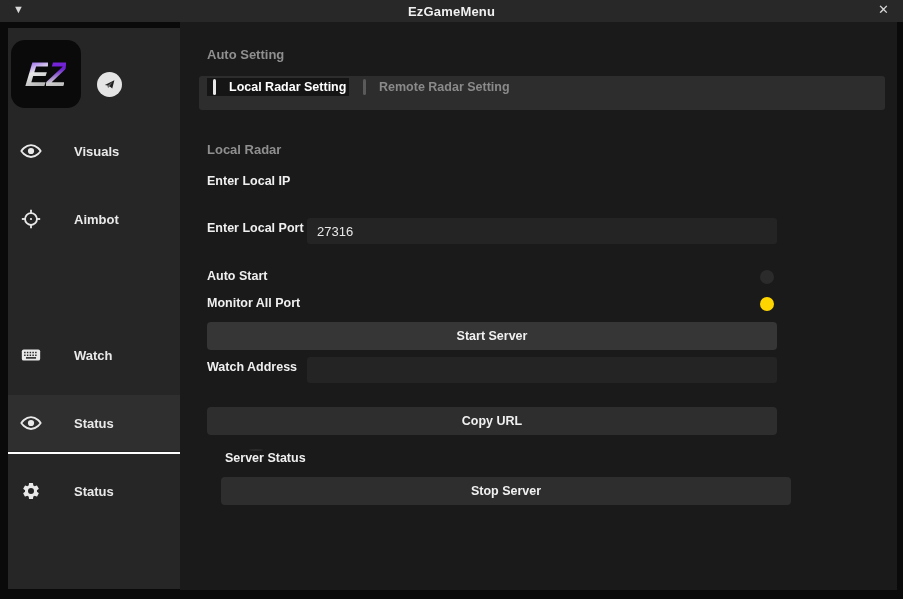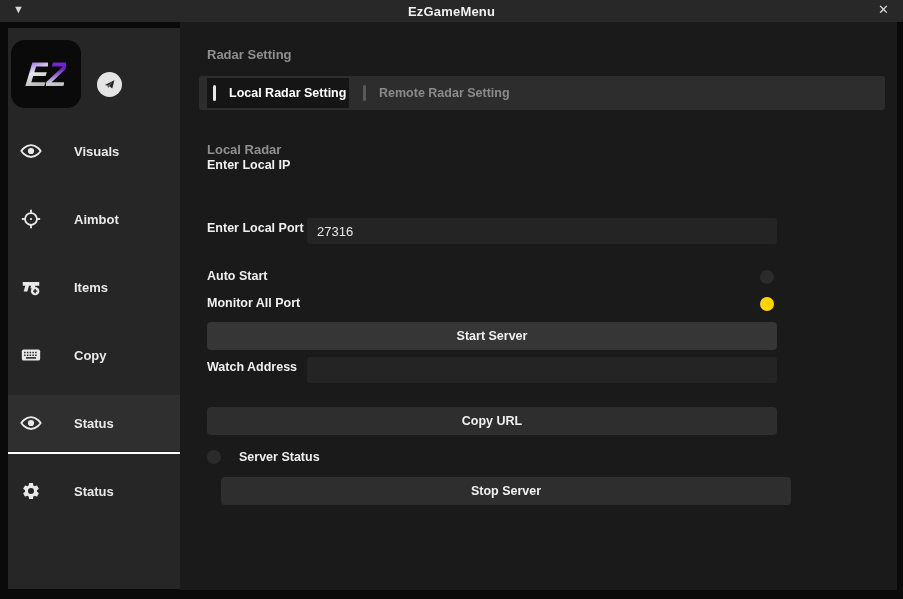--- a/index.html
+++ b/index.html
@@ -29,21 +29,21 @@
   .side-item .s-icon { width:22px; height:22px; margin-left:12px; display:flex; align-items:center; justify-content:center; }
   .side-item .s-label { margin-left:32px; color:#e9e9e9; font-size:13px; font-weight:bold; }
   .side-item.active { background:#2f2f2f; }
   .active-underline { position:absolute; left:0; width:172px; height:2px; background:#ffffff; }
 
   
   .main { position:absolute; left:180px; top:22px; width:717px; height:568px; background:#1a1a1a; }
   .page-title { position:absolute; left:27px; top:25px; color:#8f8f8f; font-size:13px; font-weight:bold; }
 
   .tabbar { position:absolute; left:19px; top:54px; width:686px; height:34px; background:#2d2d2d; border-radius:3px; }
-  .tab { position:absolute; top:2px; height:30px; display:flex; align-items:center; cursor:pointer; }
+  .tab { position:absolute; top:2px; height:18px; display:flex; align-items:center; cursor:pointer; }
   .tab.active { left:8px; width:142px; background:#151515; }
   .tab .tab-bar { width:3px; height:16px; margin-left:6px; border-radius:2px; }
   .tab.active .tab-bar { background:#e8e8e8; }
   .tab.inactive { left:158px; width:190px; }
   .tab.inactive .tab-bar { background:#5a5a5a; }
   .tab .tab-label { margin-left:13px; font-size:12.5px; font-weight:bold; }
   .tab.active .tab-label { color:#ffffff; }
   .tab.inactive .tab-label { color:#8a8a8a; }
 
   .section-title { position:absolute; left:27px; top:120px; color:#8f8f8f; font-size:13px; font-weight:bold; }
@@ -55,21 +55,21 @@
 
   .dot { position:absolute; width:14px; height:14px; border-radius:50%; cursor:pointer; }
 
   .btn { position:absolute; left:27px; width:570px; height:28px; border-radius:4px;
          display:flex; align-items:center; justify-content:center; cursor:pointer;
          color:#f0f0f0; font-size:12.5px; font-weight:bold; }
   .btn-start { top:300px; background:#363636; }
   .btn-copy  { top:385px; background:#2e2e2e; }
   .btn-stop  { top:455px; background:#2e2e2e;margin-left:14px; }
 
-  .status-row { position:absolute; left:27px; top:427px; height:16px; display:flex; align-items:center; }
+  .status-row { position:absolute; left:27px; top:427px; height:16px; display:flex; align-items:center;flex-direction:column; }
   .status-dot { width:14px; height:14px; border-radius:50%; background:#2b2b2b; }
   .status-label { margin-left:18px; color:#f0f0f0; font-size:12.5px; font-weight:bold; }
 </style>
 </head>
 <body>
 
 <div class="stage">
 
   <div class="titlebar">
     <span class="tb-menu">▼</span>
@@ -105,51 +105,41 @@
             <line x1="12" y1="2" x2="12" y2="5.5"></line>
             <line x1="12" y1="18.5" x2="12" y2="22"></line>
             <line x1="2" y1="12" x2="5.5" y2="12"></line>
             <line x1="18.5" y1="12" x2="22" y2="12"></line>
             <circle cx="12" cy="12" r="1.2" fill="#e9e9e9" stroke="none"></circle>
           </svg>
       </span>
       <span class="s-label">Aimbot</span>
     </div>
 
-    <div class="side-item" style="top:231px">
-      <span class="s-icon">
-        <svg width="22" height="22" viewBox="0 0 24 24">
-            <path d="M3 6.5h18v4h-4.2l-.9 3h-4.6l.8-3H9.8L8 17H4l1.8-6.5H3z" fill="#e9e9e9"></path>
-            <circle cx="16.5" cy="16.5" r="4.6" fill="#e9e9e9"></circle>
-            <path d="M16.5 14.2v4.6M14.2 16.5h4.6" stroke="#262626" stroke-width="1.6"></path>
-          </svg>
-      </span>
-      <span class="s-label">Items</span>
-    </div>
 
     <div class="side-item" style="top:299px">
       <span class="s-icon">
         <svg width="22" height="22" viewBox="0 0 24 24">
             <rect x="2" y="6" width="20" height="12" rx="2" fill="#e9e9e9"></rect>
             <g fill="#262626">
               <rect x="4.5" y="8.5" width="1.6" height="1.6"></rect>
               <rect x="7.5" y="8.5" width="1.6" height="1.6"></rect>
               <rect x="10.5" y="8.5" width="1.6" height="1.6"></rect>
               <rect x="13.5" y="8.5" width="1.6" height="1.6"></rect>
               <rect x="16.5" y="8.5" width="1.6" height="1.6"></rect>
               <rect x="4.5" y="11.5" width="1.6" height="1.6"></rect>
               <rect x="7.5" y="11.5" width="1.6" height="1.6"></rect>
               <rect x="10.5" y="11.5" width="1.6" height="1.6"></rect>
               <rect x="13.5" y="11.5" width="1.6" height="1.6"></rect>
               <rect x="16.5" y="11.5" width="1.6" height="1.6"></rect>
               <rect x="6.5" y="14.3" width="11" height="1.7"></rect>
             </g>
           </svg>
       </span>
-      <span class="s-label">Copy</span>
+      <span class="s-label">Watch</span>
     </div>
 
     <div class="side-item active" style="top:367px">
       <span class="s-icon">
         <svg width="22" height="22" viewBox="0 0 24 24">
             <path d="M12 5.5C5.5 5.5 1.5 12 1.5 12S5.5 18.5 12 18.5 22.5 12 22.5 12 18.5 5.5 12 5.5z" fill="none" stroke="#e9e9e9" stroke-width="2"></path>
             <circle cx="12" cy="12" r="3.4" fill="#e9e9e9"></circle>
           </svg>
       </span>
       <span class="s-label">Status</span>
@@ -160,36 +150,36 @@
       <span class="s-icon">
         <svg width="20" height="20" viewBox="0 0 24 24">
             <path d="M19.14 12.94c.04-.3.06-.61.06-.94 0-.32-.02-.64-.07-.94l2.03-1.58a.49.49 0 0 0 .12-.61l-1.92-3.32a.49.49 0 0 0-.59-.22l-2.39.96c-.5-.38-1.03-.7-1.62-.94l-.36-2.54a.48.48 0 0 0-.48-.41h-3.84c-.24 0-.43.17-.47.41l-.36 2.54c-.59.24-1.13.57-1.62.94l-2.39-.96a.49.49 0 0 0-.59.22L2.74 8.87c-.12.21-.08.47.12.61l2.03 1.58c-.05.3-.09.63-.09.94s.02.64.07.94l-2.03 1.58a.49.49 0 0 0-.12.61l1.92 3.32c.12.22.37.29.59.22l2.39-.96c.5.38 1.03.7 1.62.94l.36 2.54c.05.24.24.41.48.41h3.84c.24 0 .44-.17.47-.41l.36-2.54c.59-.24 1.13-.56 1.62-.94l2.39.96c.22.08.47 0 .59-.22l1.92-3.32c.12-.22.07-.47-.12-.61l-2.01-1.58zM12 15.6a3.6 3.6 0 1 1 0-7.2 3.6 3.6 0 0 1 0 7.2z" fill="#e9e9e9"></path>
           </svg>
       </span>
       <span class="s-label">Status</span>
     </div>
   </div>
 
   <div class="main">
-    <div class="page-title">Radar Setting</div>
+    <div class="page-title">Auto Setting</div>
 
     <div class="tabbar">
       <div class="tab active">
         <span class="tab-bar"></span>
         <span class="tab-label">Local Radar Setting</span>
       </div>
       <div class="tab inactive">
         <span class="tab-bar"></span>
         <span class="tab-label">Remote Radar Setting</span>
       </div>
     </div>
 
     <div class="section-title">Local Radar</div>
 
-    <div class="f-label" style="top:136px">Enter Local IP</div>
+    <div class="f-label" style="top:152px">Enter Local IP</div>
 
     <div class="f-label" style="top:199px">Enter Local Port</div>
     <input class="f-input" style="top: 196px;" value="27316">
 
     <div class="f-label" style="top:247px">Auto Start</div>
     <span class="dot" style="left: 580px; top: 248px; background: rgb(43, 43, 43);"></span>
 
     <div class="f-label" style="top:274px">Monitor All Port</div>
     <span class="dot" style="left: 580px; top: 275px; background: rgb(255, 213, 0);"></span>
 

